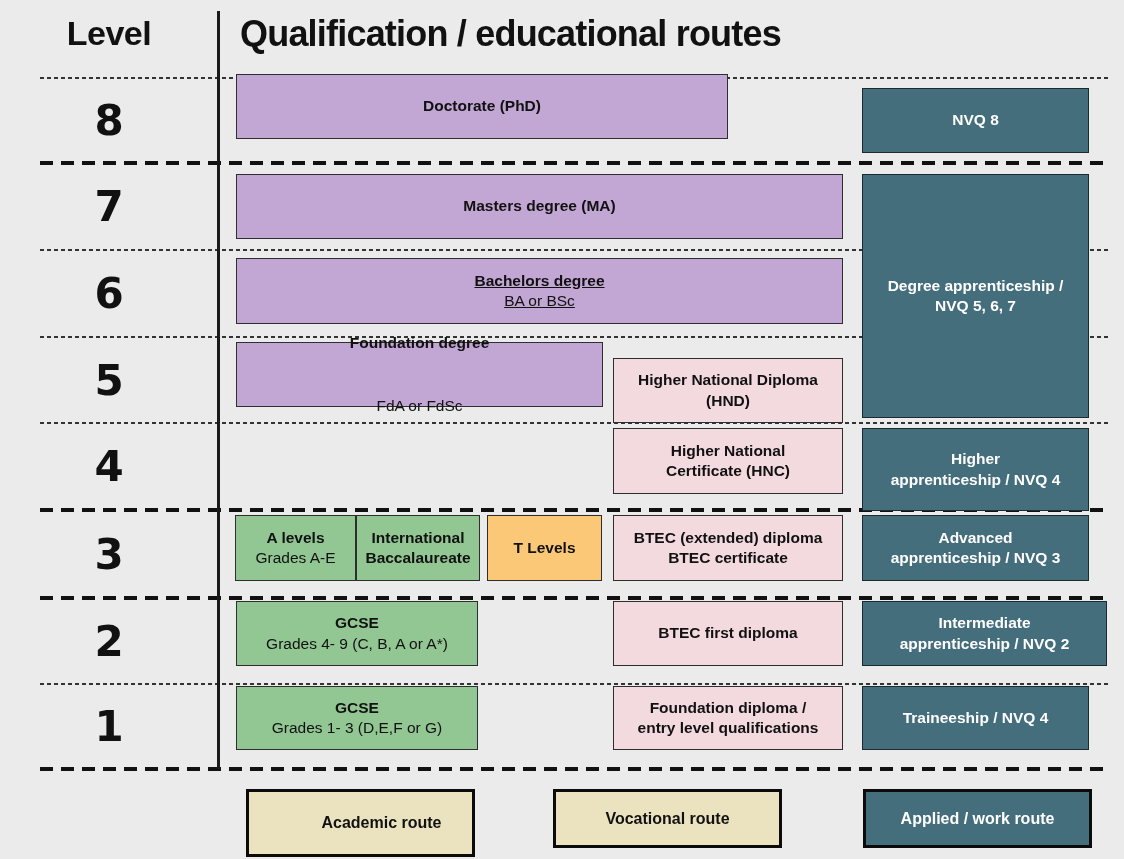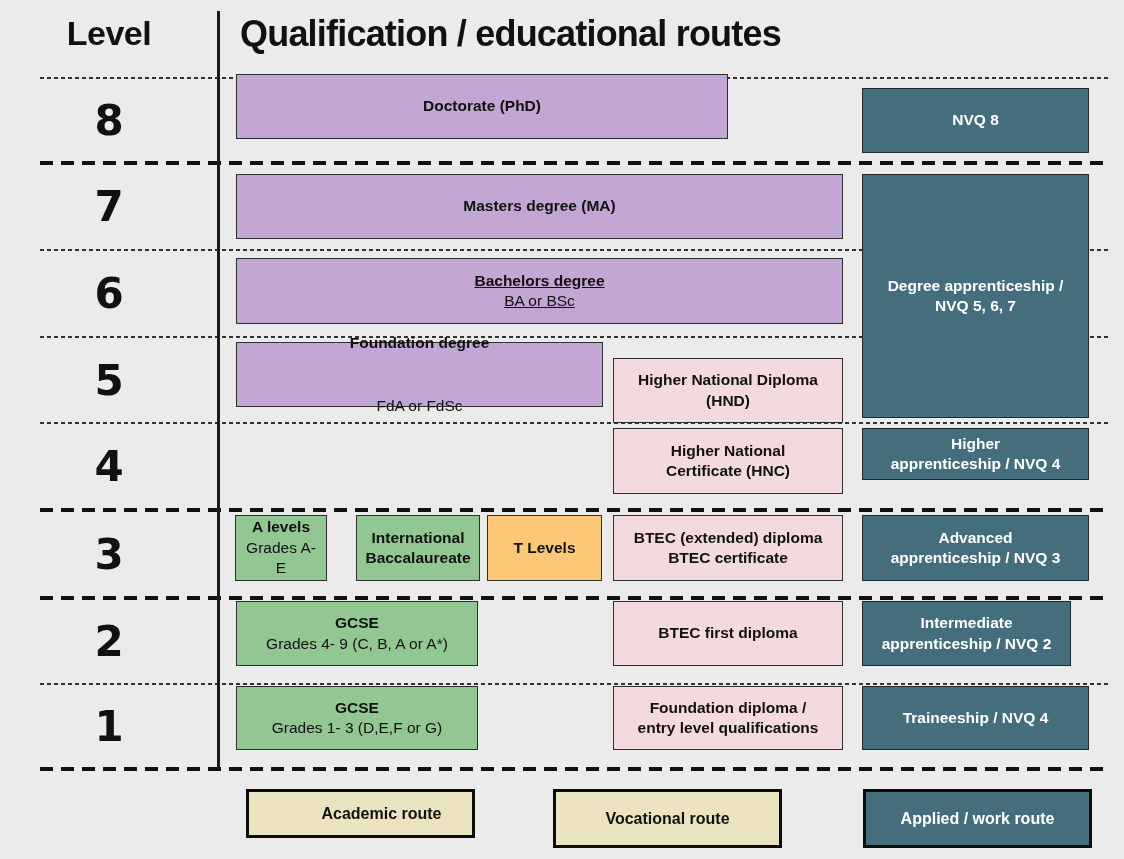--- a/index.html
+++ b/index.html
@@ -70,38 +70,38 @@
   .sub{font-weight:normal;font-size:15.5px;}
 
   .b-doctorate{left:236px;top:74px;width:492px;height:65px;}
   .b-nvq8{left:862px;top:88px;width:227px;height:65px;}
   .b-masters{left:236px;top:174px;width:607px;height:65px;}
   .b-degreeapp{left:862px;top:174px;width:227px;height:244px;}
   .b-bachelors{left:236px;top:258px;width:607px;height:66px;text-decoration:underline;}
   .b-foundationdeg{left:236px;top:342px;width:367px;height:65px;gap:42px;}
   .b-hnd{left:613px;top:342px;width:230px;height:65px;margin-top:16px;}
   .b-hnc{left:613px;top:428px;width:230px;height:66px;}
-  .b-higherapp{left:862px;top:428px;width:227px;height:52px;}
-  .b-alevels{left:235px;top:515px;width:92px;height:66px;}
+  .b-higherapp{left:862px;top:428px;width:227px;height:83px;}
+  .b-alevels{left:235px;top:515px;width:121px;height:66px;}
   .b-ib{left:356px;top:515px;width:124px;height:66px;}
   .b-tlevels{left:487px;top:515px;width:115px;height:66px;}
   .b-btecext{left:613px;top:515px;width:230px;height:66px;}
   .b-advapp{left:862px;top:515px;width:227px;height:66px;}
   .b-gcse2{left:236px;top:601px;width:242px;height:65px;}
   .b-btecfirst{left:613px;top:601px;width:230px;height:65px;}
-  .b-intapp{left:862px;top:601px;width:209px;height:65px;}
+  .b-intapp{left:862px;top:601px;width:245px;height:65px;}
   .b-gcse1{left:236px;top:686px;width:242px;height:64px;}
   .b-founddip{left:613px;top:686px;width:230px;height:64px;}
   .b-traineeship{left:862px;top:686px;width:227px;height:64px;}
 
   
   .legend{
     border:3px solid #0b0b0b;font-size:16px;
   }
-  .lg-academic{left:246px;top:789px;width:229px;height:49px;padding-left:48px;}
+  .lg-academic{left:246px;top:789px;width:229px;height:68px;padding-left:48px;}
   .lg-vocational{left:553px;top:789px;width:229px;height:59px;}
   .lg-applied{left:863px;top:789px;width:229px;height:59px;}
 </style>
 </head>
 <body>
 
 <div id="stage">
 
   <div class="hdr-level">Level</div>
   <div class="hdr-title">Qualification / educational routes</div>

